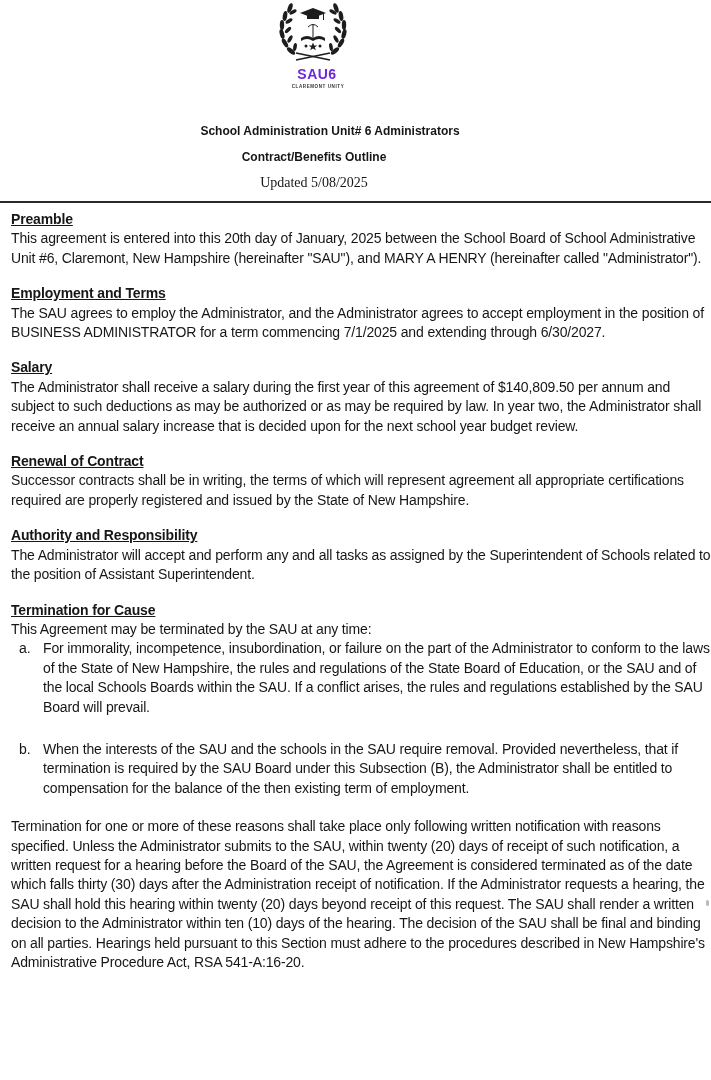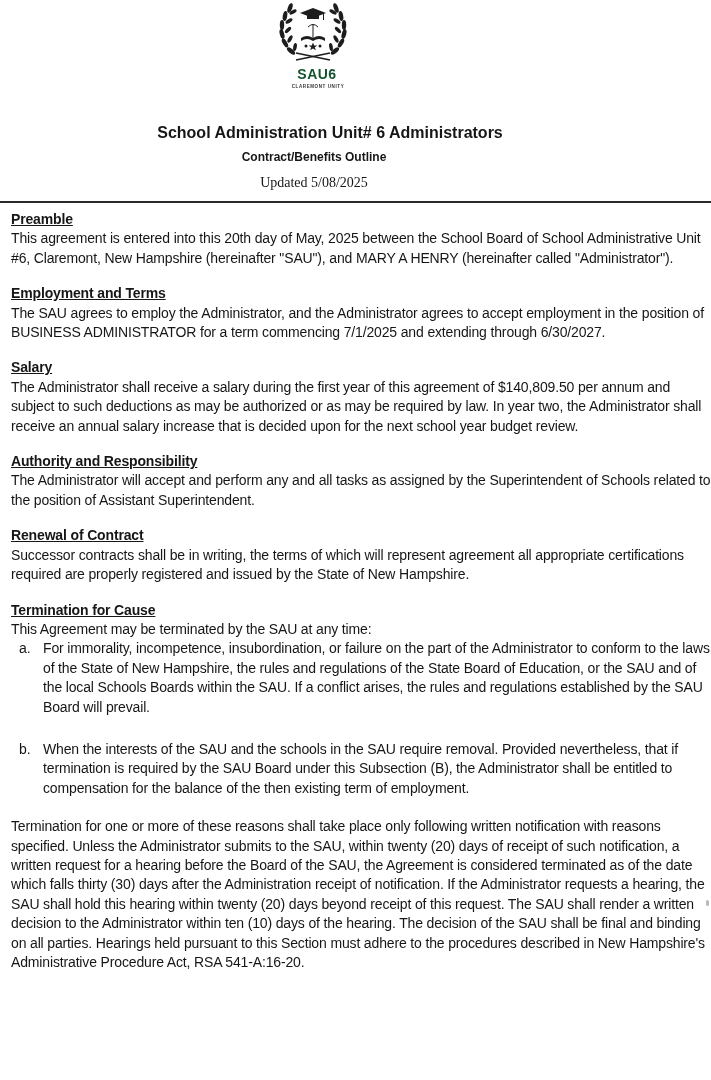--- a/index.html
+++ b/index.html
@@ -1,22 +1,22 @@
 <!DOCTYPE html>
 <html><head>
   <meta charset="utf-8">
   <style>
     html, body { margin: 0; padding: 0; background: #ffffff; }
     body { width: 711px; height: 1080px; position: relative; overflow: hidden; color: #161616; }
     .page { position: absolute; left: 0; top: 0; width: 711px; height: 1080px; }
     .logo { position: absolute; left: 268px; top: 0; width: 90px; height: 95px; }
     .logo svg { display: block; }
-    .logo-name { position: absolute; left: 282px; top: 66px; width: 70px; text-align: center; font-family: "Liberation Sans", sans-serif; font-weight: bold; font-size: 14px; letter-spacing: 0.5px; color: #14532d; }
+    .logo-name { position: absolute; left: 282px; top: 66px; width: 70px; text-align: center; font-family: "Liberation Sans", sans-serif; font-weight: bold; font-size: 14px; letter-spacing: 0.5px; color: #6d28d9; }
     .logo-sub { position: absolute; left: 276px; top: 84px; width: 84px; text-align: center; font-family: "Liberation Sans", sans-serif; font-weight: bold; font-size: 4.5px; letter-spacing: 0.6px; color: #333; }
-    .title1 { position: absolute; left: 0; top: 124px; width: 660px; text-align: center; font-family: "Liberation Sans", sans-serif; font-weight: bold; font-size: 16px; }
+    .title1 { position: absolute; left: 0; top: 124px; width: 660px; text-align: center; font-family: "Liberation Sans", sans-serif; font-weight: bold; font-size: 12px; }
     .title2 { position: absolute; left: 0; top: 150px; width: 628px; text-align: center; font-family: "Liberation Sans", sans-serif; font-weight: bold; font-size: 12px; }
     .title3 { position: absolute; left: 0; top: 175px; width: 628px; text-align: center; font-family: "Liberation Serif", serif; font-size: 14px; }
     .rule { position: absolute; left: 0; top: 201px; width: 711px; height: 2px; background: #2a2a2a; }
     .doc { position: absolute; left: 11px; top: 210px; width: 700px; font-family: "Liberation Sans", sans-serif; font-size: 14px; line-height: 19.4px; letter-spacing: -0.15px; }
     .section { margin: 0 0 16px 0; }
     .heading { font-weight: bold; text-decoration: underline; display: block; }
     .para { display: block; }
     .list { margin: 0; padding: 0; list-style: none; }
     .list-item { position: relative; padding-left: 32px; margin-top: 0; }
     .list-item .marker { position: absolute; left: 8px; top: 0; }
@@ -79,41 +79,41 @@
 
   <div class="title1">School Administration Unit# 6 Administrators</div>
   <div class="title2">Contract/Benefits Outline</div>
   <div class="title3">Updated 5/08/2025</div>
   <div class="rule"></div>
 
   <div class="doc">
 
     <div class="section">
       <span class="heading">Preamble</span>
-      <span class="para">This agreement is entered into this 20th day of May, 2025 between the School Board of School Administrative Unit #6, Claremont, New Hampshire (hereinafter "SAU"), and MARY A HENRY (hereinafter called "Administrator").</span>
+      <span class="para">This agreement is entered into this 20th day of January, 2025 between the School Board of School Administrative Unit #6, Claremont, New Hampshire (hereinafter "SAU"), and MARY A HENRY (hereinafter called "Administrator").</span>
     </div>
 
     <div class="section">
       <span class="heading">Employment and Terms</span>
       <span class="para">The SAU agrees to employ the Administrator, and the Administrator agrees to accept employment in the position of BUSINESS ADMINISTRATOR for a term commencing 7/1/2025 and extending through 6/30/2027.</span>
     </div>
 
     <div class="section">
       <span class="heading">Salary</span>
       <span class="para">The Administrator shall receive a salary during the first year of this agreement of $140,809.50 per annum and subject to such deductions as may be authorized or as may be required by law. In year two, the Administrator shall receive an annual salary increase that is decided upon for the next school year budget review.</span>
     </div>
 
     <div class="section">
-      <span class="heading">Authority and Responsibility</span>
-      <span class="para">The Administrator will accept and perform any and all tasks as assigned by the Superintendent of Schools related to the position of Assistant Superintendent.</span>
+      <span class="heading">Renewal of Contract</span>
+      <span class="para">Successor contracts shall be in writing, the terms of which will represent agreement all appropriate certifications required are properly registered and issued by the State of New Hampshire.</span>
     </div>
 
     <div class="section">
-      <span class="heading">Renewal of Contract</span>
-      <span class="para">Successor contracts shall be in writing, the terms of which will represent agreement all appropriate certifications required are properly registered and issued by the State of New Hampshire.</span>
+      <span class="heading">Authority and Responsibility</span>
+      <span class="para">The Administrator will accept and perform any and all tasks as assigned by the Superintendent of Schools related to the position of Assistant Superintendent.</span>
     </div>
 
     <div class="section">
       <span class="heading">Termination for Cause</span>
       <span class="para">This Agreement may be terminated by the SAU at any time:</span>
       <ul class="list">
         <li class="list-item">
           <span class="marker">a.</span>
           <span>For immorality, incompetence, insubordination, or failure on the part of the Administrator to conform to the laws of the State of New Hampshire, the rules and regulations of the State Board of Education, or the SAU and of the local Schools Boards within the SAU. If a conflict arises, the rules and regulations established by the SAU Board will prevail.</span>
         </li>

